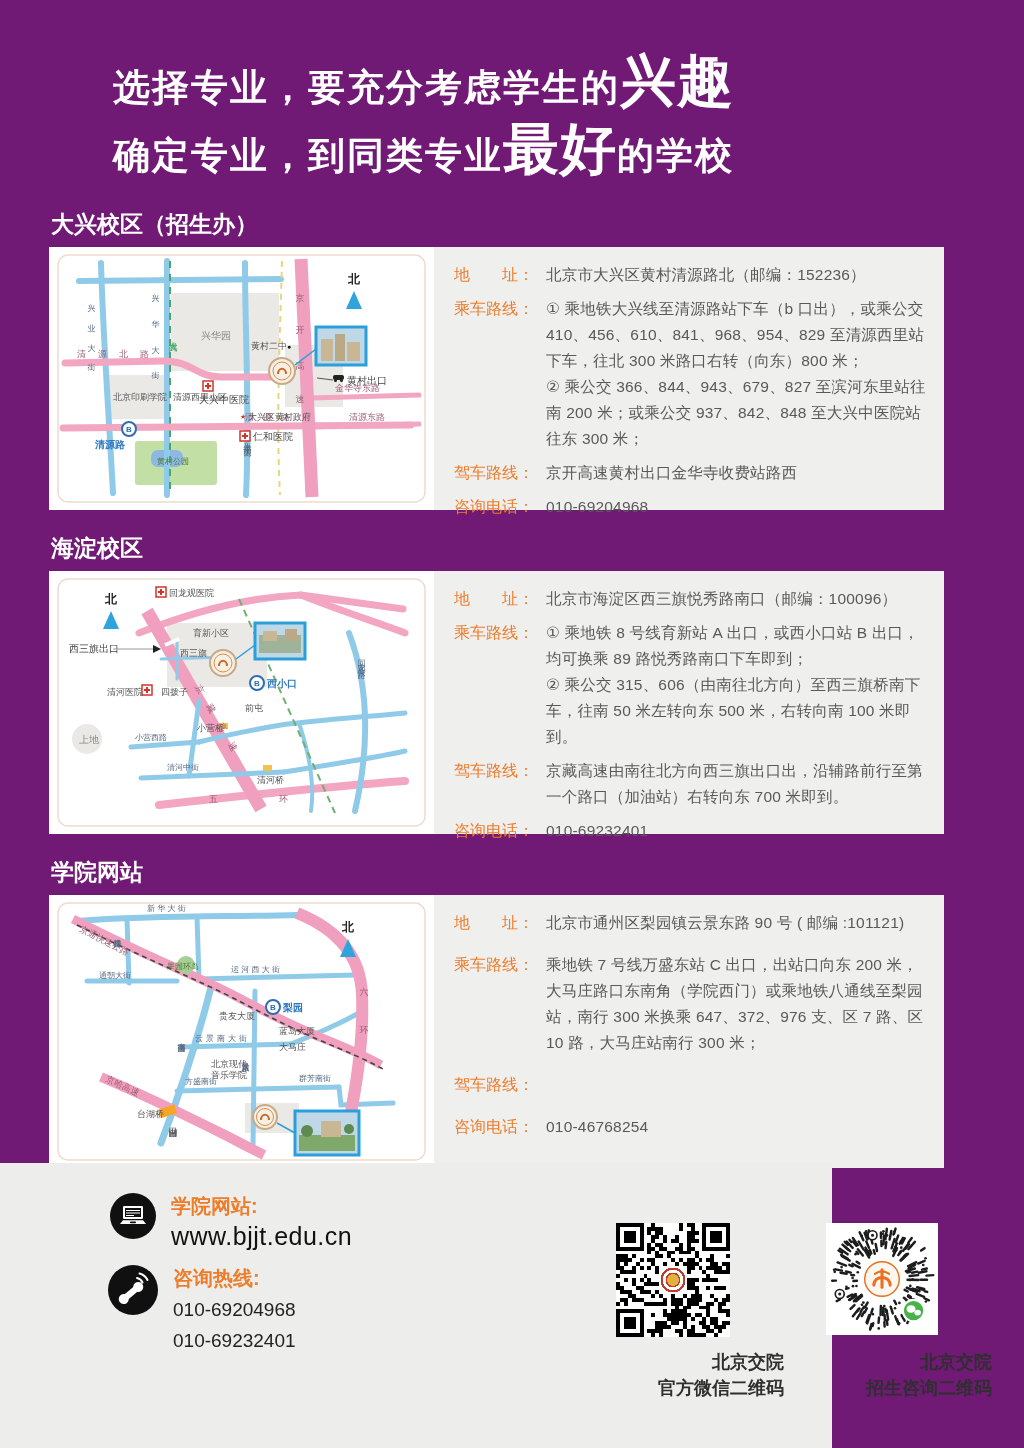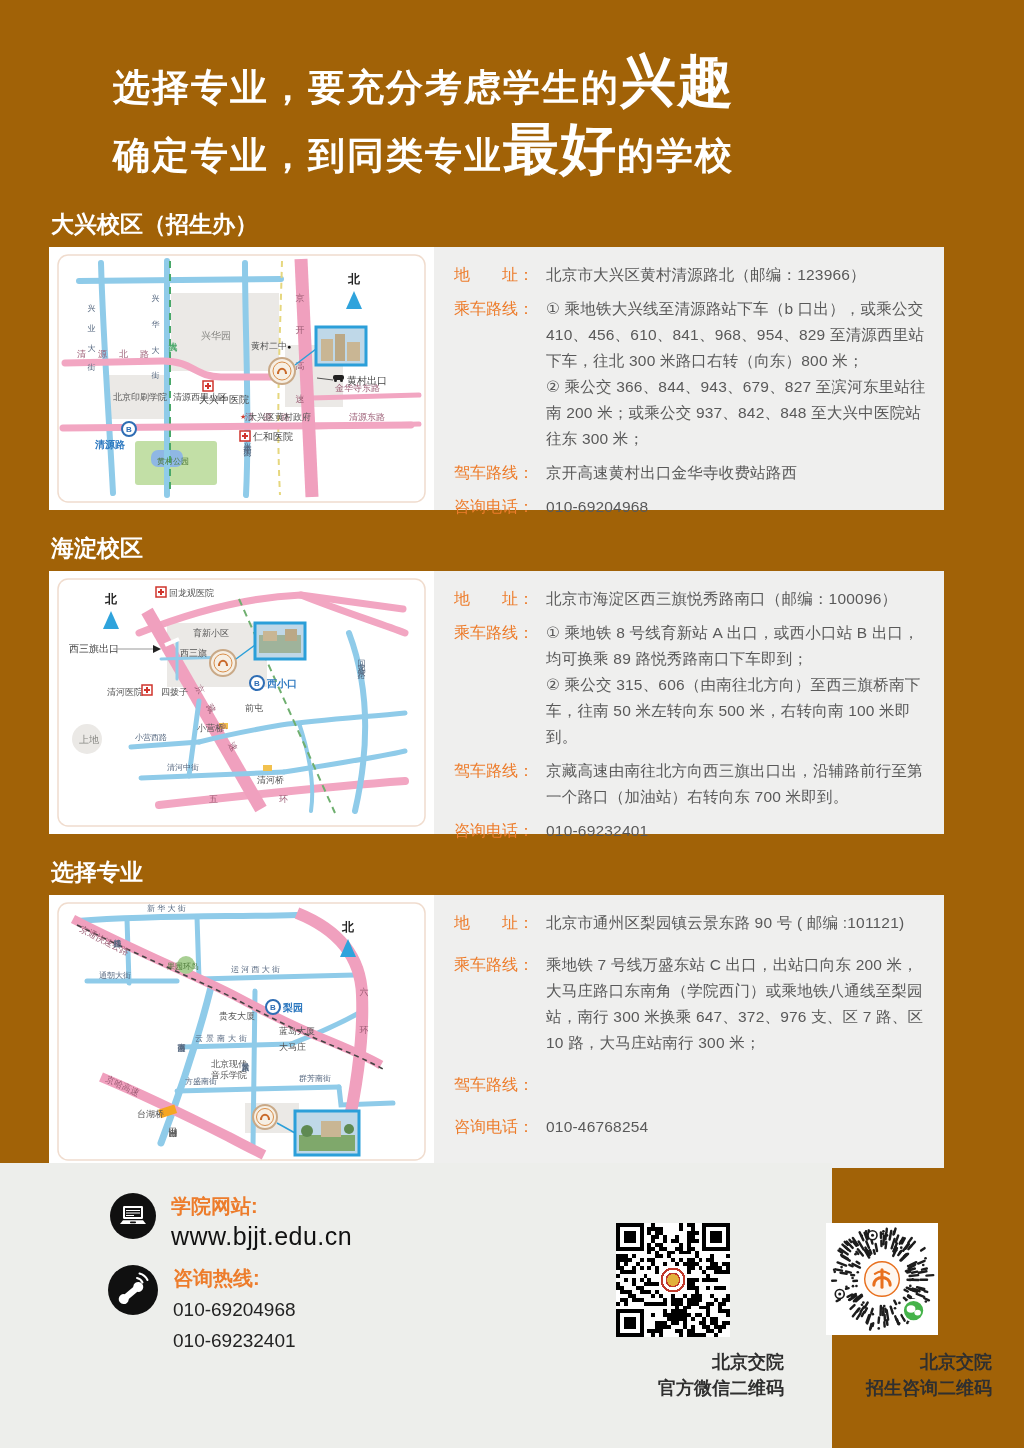--- a/index.html
+++ b/index.html
@@ -1,16 +1,16 @@
 <!DOCTYPE html>
 <html><head>
 <meta charset="utf-8">
 <style>
   html,body{margin:0;padding:0;background:#888;}
-  .page{position:relative;width:1024px;height:1448px;background:#a16207;overflow:hidden;
+  .page{position:relative;width:1024px;height:1448px;background:#701a75;overflow:hidden;
         font-family:"Liberation Sans","DejaVu Sans",sans-serif;}
   
   .hero{padding:50px 0 0 113px;color:#fff;font-weight:bold;}
   .hero-line{font-size:37px;line-height:61px;letter-spacing:2px;}
   .hero-line .big{font-size:56px;letter-spacing:1px;}
   
   .campus{margin-left:49px;width:895px;}
   .campus h2{color:#fff;font-size:23px;font-weight:bold;margin:24px 0 9px 2px;line-height:28px;}
   .panel{display:flex;background:#EFEFEE;}
   .mapbox{width:385px;background:#fff;flex:none;}
@@ -143,21 +143,21 @@
           </g>
           <g>
             <text class="m-north" x="299" y="36">北</text>
             <polygon points="305,44 297,62 313,62" fill="#2FA3DC"></polygon>
           </g>
         </svg>
       </div>
       <div class="info">
         <div class="row">
             <span class="lbl">地　　址：</span>
-            <div class="val">北京市大兴区黄村清源路北（邮编：123966）</div>
+            <div class="val">北京市大兴区黄村清源路北（邮编：152236）</div>
           </div>
         <div class="row">
             <span class="lbl">乘车路线：</span>
             <div class="val">① 乘地铁大兴线至清源路站下车（b 口出），或乘公交 410、456、610、841、968、954、829 至清源西里站下车，往北 300 米路口右转（向东）800 米；
 ② 乘公交 366、844、943、679、827 至滨河东里站往南 200 米；或乘公交 937、842、848 至大兴中医院站往东 300 米；</div>
           </div>
         <div class="row">
             <span class="lbl">驾车路线：</span>
             <div class="val">京开高速黄村出口金华寺收费站路西</div>
           </div>
@@ -264,21 +264,21 @@
           </div>
         <div class="row">
             <span class="lbl">咨询电话：</span>
             <div class="val">010-69232401</div>
           </div>
       </div>
     </div>
   </section>
 
   <section class="campus c3">
-    <h2>选择专业</h2>
+    <h2>学院网站</h2>
     <div class="panel" style="height:273px;">
       <div class="mapbox">
         <svg viewBox="0 0 385 273" width="385" height="273">
           <rect x="9" y="8" width="367" height="257" rx="10" fill="#fff" stroke="#F0DCCE" stroke-width="1.5"></rect>
           <rect x="196" y="208" width="54" height="30" fill="#EBE9E6"></rect>
           <g stroke="#8FCBE9" stroke-width="5" fill="none" stroke-linecap="round">
             <path d="M28,26 C110,20 180,22 248,20" stroke-width="6"></path>
             <path d="M78,24 L80,88"></path>
             <path d="M148,22 L150,84"></path>
             <path d="M38,86 L128,86"></path>

